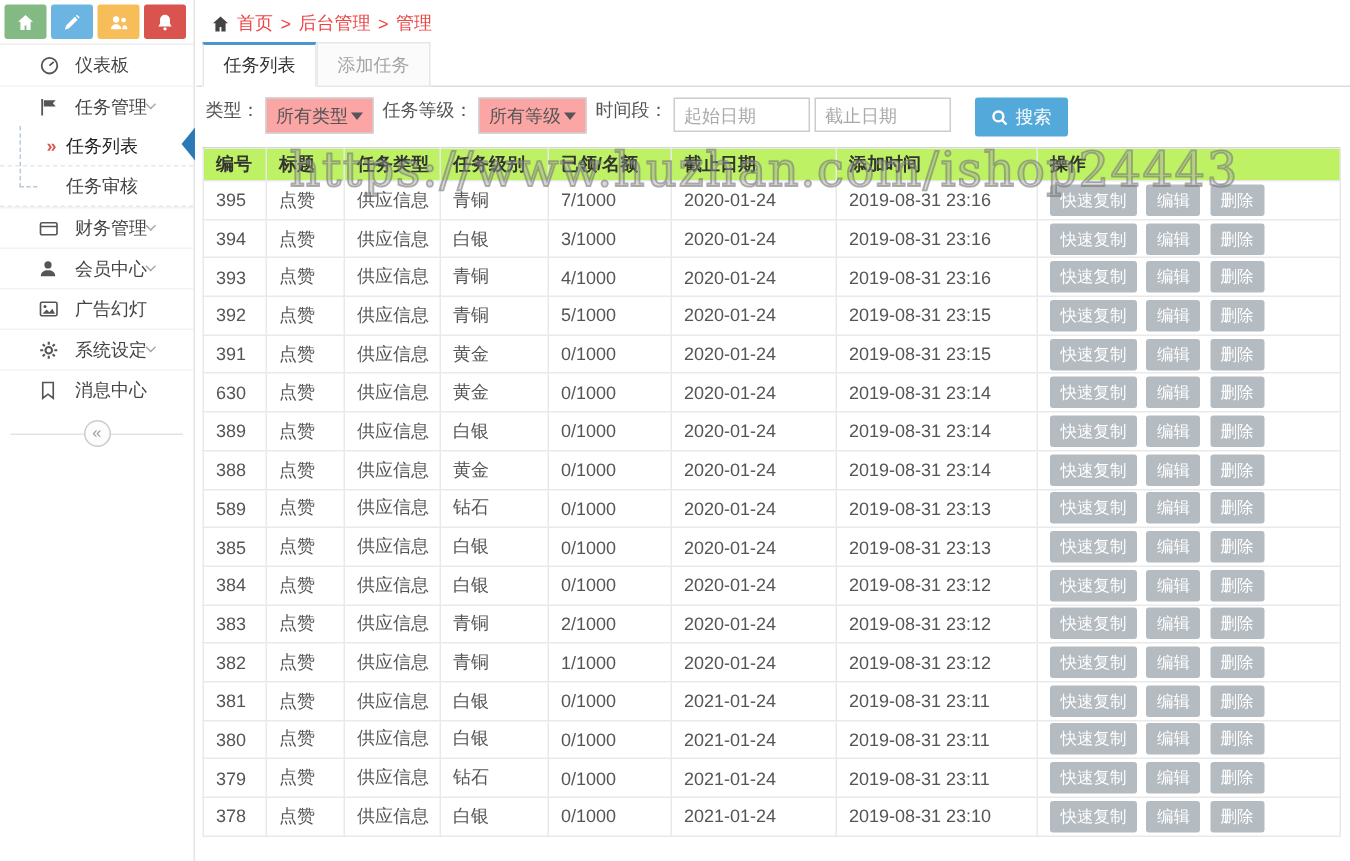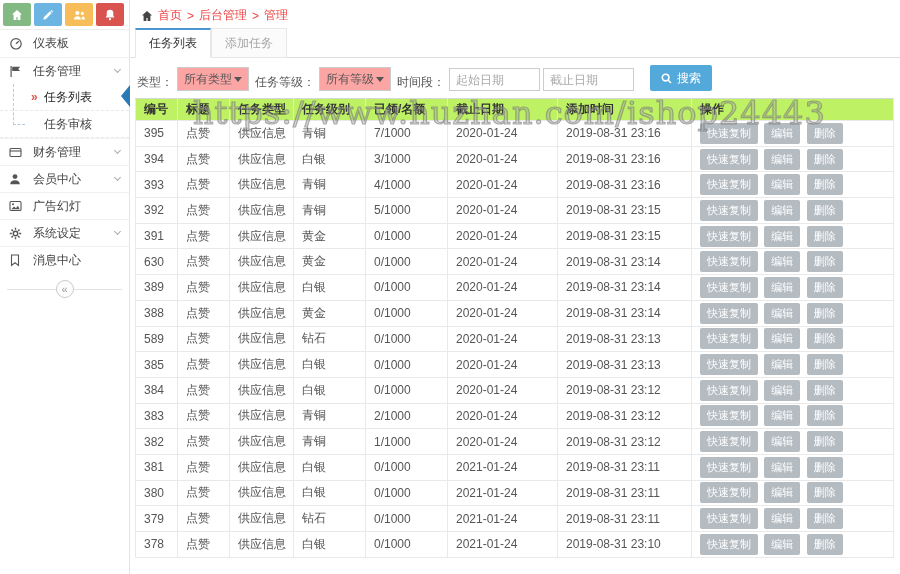--- a/index.html
+++ b/index.html
@@ -8,21 +8,21 @@
     width:900px; height:574px; overflow:hidden; position:relative;
     background:#fff; color:#333;
     font-family:"Liberation Sans","DejaVu Sans",sans-serif; font-size:12px;
   }
   
   .sidebar { position:absolute; left:0; top:0; width:130px; height:574px;
     background:#fff; border-right:1px solid #e4e4e4; }
   .quick-row { display:flex; gap:3px; padding:3px 3px; border-bottom:1px solid #ededed; }
   .qbtn { width:28px; height:23px; border:none; border-radius:2px; padding:0;
     display:flex; align-items:center; justify-content:center; color:#fff; cursor:pointer; }
-  .menu-item { display:flex; align-items:center; height:27px; padding:0 9px;
+  .menu-item { display:flex; align-items:center; height:27px; padding:0 26px;
     border-top:1px solid #f2f2f2; color:#444; cursor:pointer; position:relative; }
   .menu-item:first-of-type { border-top:none; }
   .micon { width:15px; margin-right:9px; color:#555; display:flex; align-items:center; }
   .chev { margin-left:auto; width:5px; height:5px; border-right:1px solid #aaa;
     border-bottom:1px solid #aaa; transform:rotate(45deg); margin-top:-3px; }
   .submenu { position:relative; }
   .submenu .treeline { position:absolute; left:13px; top:0; height:41px;
     border-left:1px dashed #b9cbdb; }
   .sub-item { height:27px; display:flex; align-items:center; padding-left:44px;
     color:#444; cursor:pointer; position:relative; border-bottom:1px dashed #e4e9ee; }
@@ -41,21 +41,21 @@
     line-height:15px; text-align:center; padding:0; cursor:pointer; }
   
   .main { position:absolute; left:131px; top:0; width:769px; height:574px; background:#fff; }
   .breadcrumb { height:31px; display:flex; align-items:center; gap:5px; padding:0 10px; color:#ef4444; }
   .breadcrumb .crumb-link { cursor:pointer; }
   .tabs { display:flex; align-items:flex-end; padding-left:4px; border-bottom:1px solid #ddd; height:27px; }
   .tab { padding:6px 13px 5px; border:1px solid #e7e7e7; background:#fbfbfb; color:#a5a5a5;
     margin-bottom:-1px; cursor:pointer; white-space:nowrap; }
   .tab.active { background:#fff; color:#333; border-top:2px solid #4a96d0;
     border-bottom:1px solid #fff; padding-top:5px; }
-  .filters { display:flex; align-items:flex-end; padding:7px 4px; color:#555; }
+  .filters { display:flex; align-items:flex-start; padding:7px 4px; color:#555; }
   .flabel { margin:0 4px 0 2px; white-space:nowrap; }
   .fselect { width:72px; height:24px; border:1px solid #ccc; background:#fca5a5; color:#555;
     display:flex; align-items:center; justify-content:space-between; padding:0 6px;
     cursor:pointer; margin-right:4px; }
   .arrow-down { width:0; height:0; border-left:4px solid transparent;
     border-right:4px solid transparent; border-top:5px solid #555; }
   .finput { width:91px; height:23px; border:1px solid #ccc; padding:0 6px; font-size:12px;
     color:#555; margin-right:3px; font-family:inherit; }
   .finput::placeholder { color:#a9a9a9; }
   .search-btn { margin-left:13px; height:26px; border:none; border-radius:2px; background:#54a9db;

